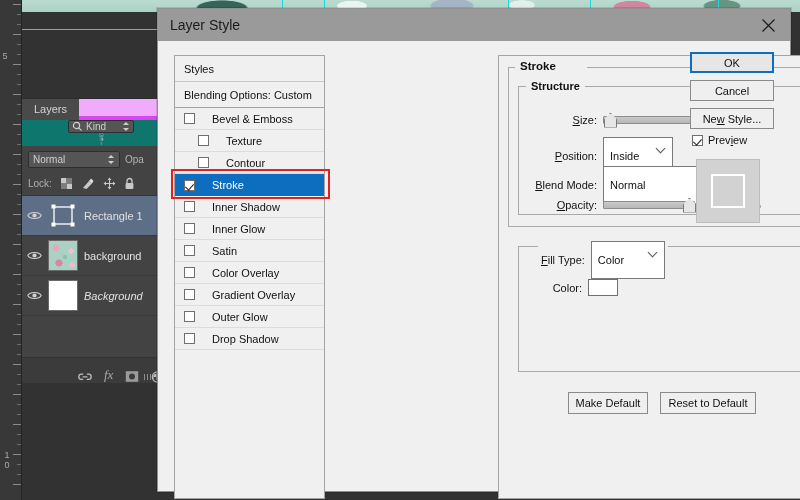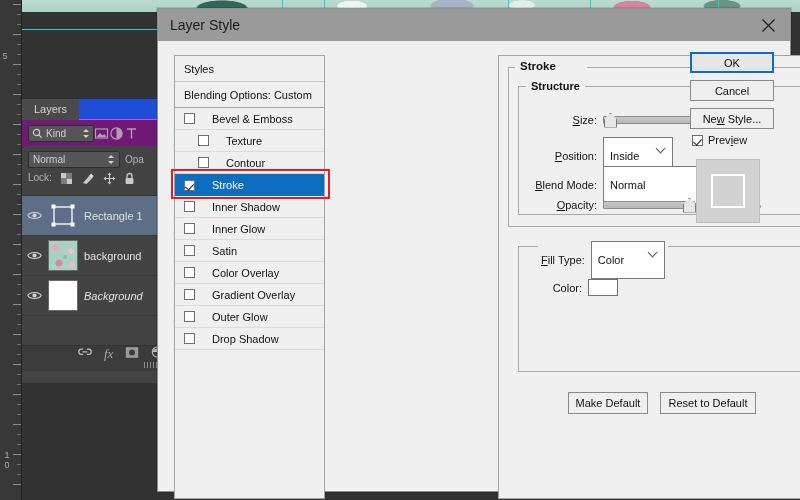--- a/index.html
+++ b/index.html
@@ -41,50 +41,50 @@
     font-size:9px; line-height:8px; color:#a9a9a9;
     text-align:center; letter-spacing:0;
   }
 
   
   #layers-panel {
     position:absolute; left:22px; top:98px; width:158px; height:285px;
     background:#434343; border-top:1px solid #2c2c2c;
   }
   #layers-tabbar {
-    height:21px; background:#1d4ed8; position:relative;
-    border-bottom:1px solid #d946ef;
+    height:21px; background:#f0abfc; position:relative;
+    border-bottom:4px solid #d946ef;
   }
   #layers-tab {
     position:absolute; left:0; top:0; height:21px; padding:0 12px;
     background:#4a4a4a; color:#d4d4d4; font-size:11px; line-height:21px;
   }
   #filter-row {
     height:26px; display:flex; align-items:center; 
-    padding:0 6px; background:#701a75;
+    padding:0 6px; background:#0f766e;flex-direction:column;
   }
   .kind-select {
     width:66px; height:17px; background:#555; border:1px solid #2e2e2e;
     border-radius:2px; display:flex; align-items:center; gap:3px;
     padding:0 3px; color:#cfcfcf; font-size:10px;
   }
   .ic { display:inline-block; }
   .mini-ico { width:15px; height:15px; opacity:.72; }
   #blend-row {
     height:26px; display:flex; align-items:center; gap:5px;
     padding:0 6px; background:#434343;
   }
   .blend-select {
     width:92px; height:17px; background:#555; border:1px solid #2e2e2e;
     border-radius:2px; color:#cfcfcf; font-size:10px;
     display:flex; align-items:center; padding:0 4px;
   }
   .opa-label { color:#b4b4b4; font-size:10px; }
   #lock-row {
-    height:24px; display:flex; gap:8px;
+    height:24px; display:flex; align-items:center; gap:8px;
     padding:0 6px; background:#434343; border-bottom:1px solid #363636;
   }
   .lock-label { color:#b0b0b0; font-size:10px; }
 
   .layer-row {
     height:40px; display:flex; align-items:center; gap:6px;
     padding:0 4px; border-bottom:1px solid #3a3a3a; background:#434343;
   }
   .layer-row.selected { background:#5c6f86; }
   .eye { width:16px; text-align:center; }
@@ -99,23 +99,23 @@
       radial-gradient(circle 5px at 10px 22px, #d9869f 0 70%, rgba(0,0,0,0) 72%),
       radial-gradient(circle 4px at 23px 24px, #efb9c9 0 70%, rgba(0,0,0,0) 72%),
       radial-gradient(circle 3px at 16px 16px, #8fbfa4 0 70%, rgba(0,0,0,0) 72%),
       #a9d2c5;
   }
   .thumb.vector { background:#5c6f86; border:none; }
   .layer-name { color:#e0e0e0; font-size:11px; }
   .layer-name.italic { font-style:italic; }
   #layers-empty { height:30px; background:#434343; }
   #layers-toolbar {
-    position:absolute; left:0; bottom:12px; width:158px; height:26px;
+    position:absolute; left:0; bottom:0; width:158px; height:26px;
     background:#3b3b3b; border-top:1px solid #333;
-    display:flex; align-items:flex-start; gap:12px; padding-left:56px;
+    display:flex; align-items:flex-end; gap:12px; padding-left:56px;
   }
   .tb-ico { color:#bdbdbd; font-size:12px; opacity:.85; }
   #grip {
     position:absolute; right:2px; bottom:3px; width:34px; height:6px;
     background:repeating-linear-gradient(90deg,#8d8d8d 0 1px,transparent 1px 3px);
   }
 
   
   #dialog {
     position:absolute; left:157px; top:8px; width:634px; height:484px;

